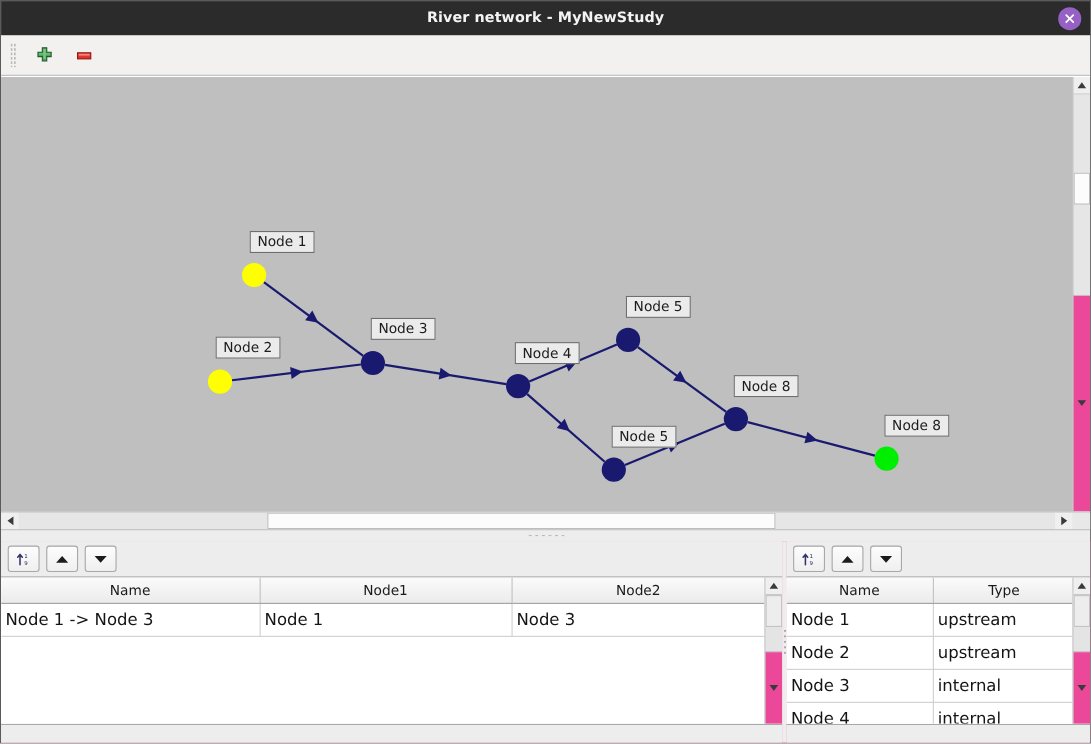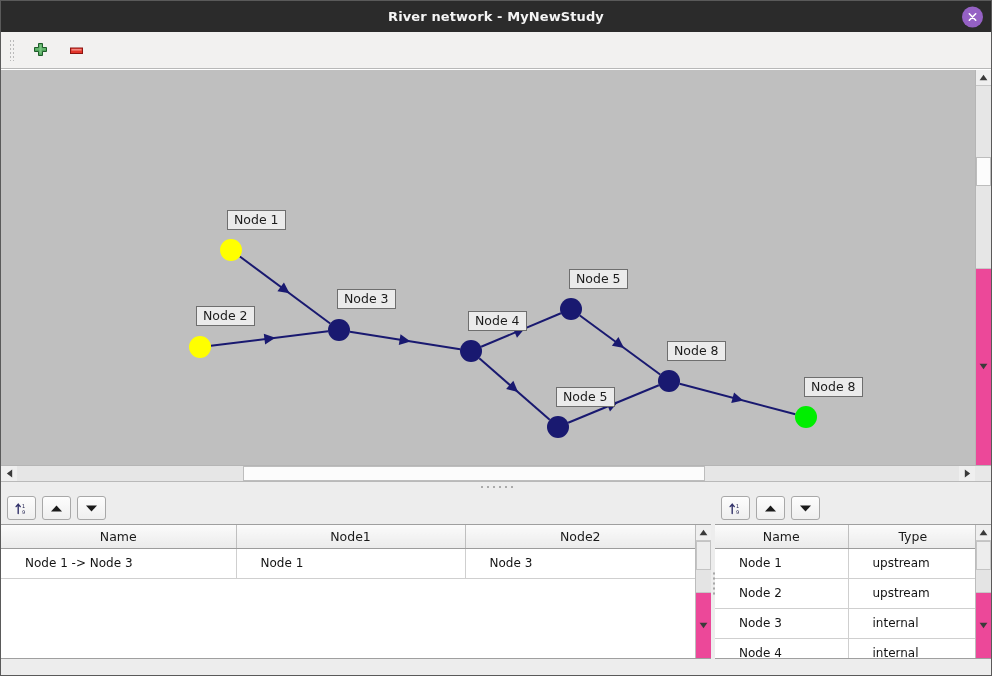--- a/index.html
+++ b/index.html
@@ -216,26 +216,26 @@
     color: #1a1a1a;
     text-align: center;
     padding: 0 4px;
     white-space: nowrap;
   }
   table.grid thead th:last-child { border-right: none; }
   table.grid tbody td {
     height: 30px;
     border-right: 1px solid #cfcfcf;
     border-bottom: 1px solid #cfcfcf;
-    padding: 0 24px;
+    padding: 0 4px;
     white-space: nowrap;
     overflow: hidden;
     text-overflow: ellipsis;
     background: #ffffff;
-    font-size: 12px;
+    font-size: 15px;
   }
   table.grid tbody td:last-child { border-right: none; }
 
   .tbl-vscroll {
     flex: 0 0 16px; width: 16px;
     background: #e8e8e8;
     border-left: 1px solid #bcbcbc;
     display: flex; flex-direction: column;
   }
   .tbl-vscroll .sb-track { background: #e4e4e4; }

